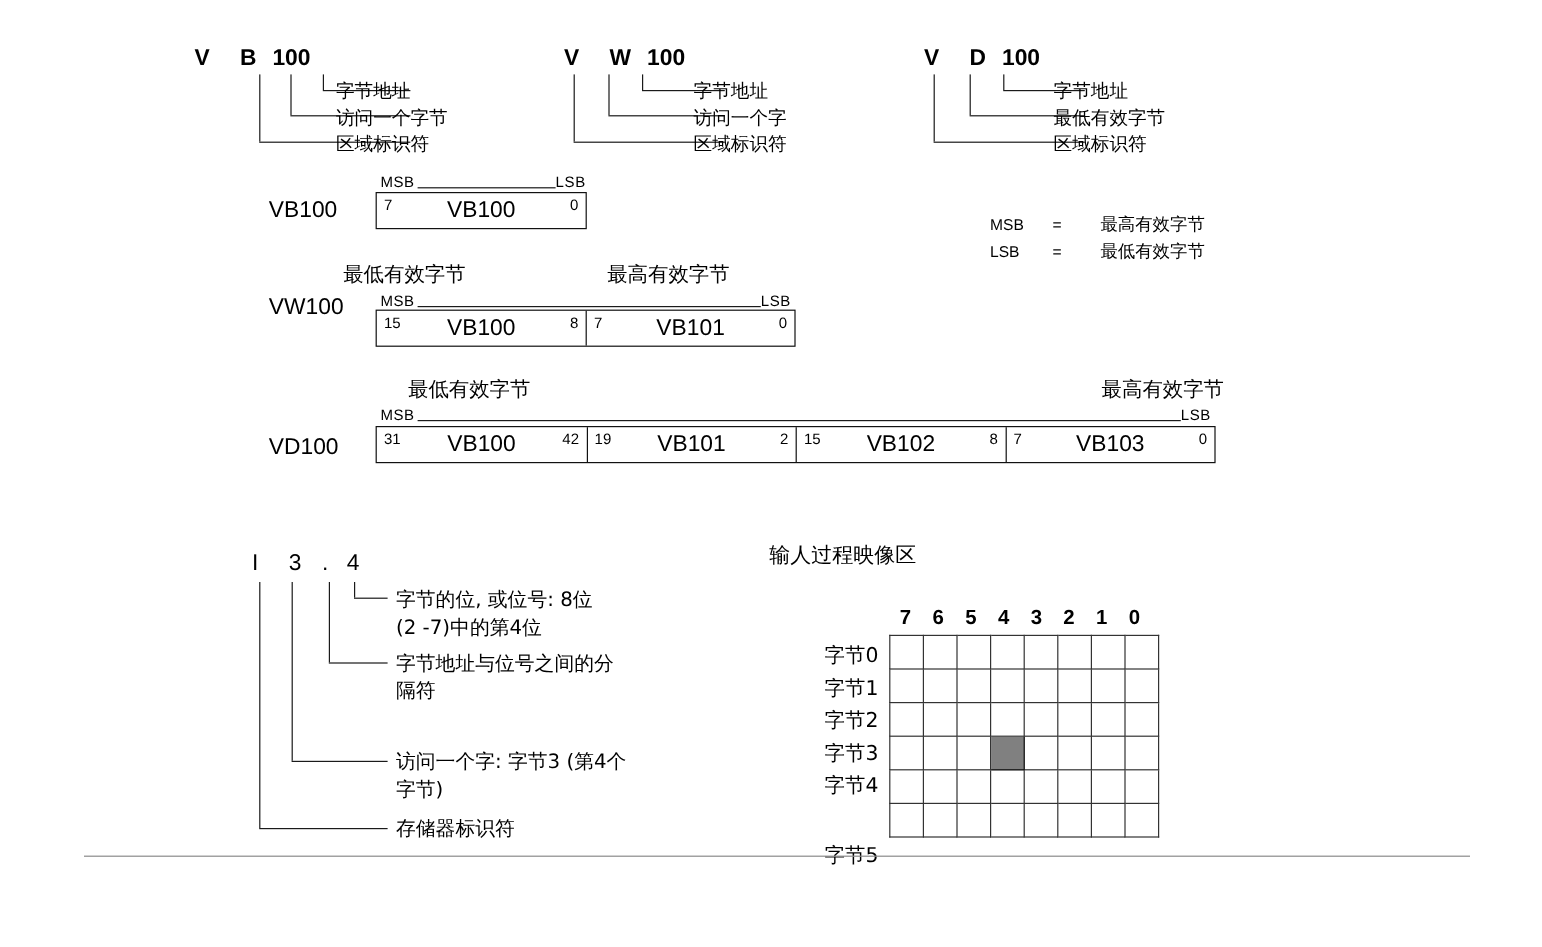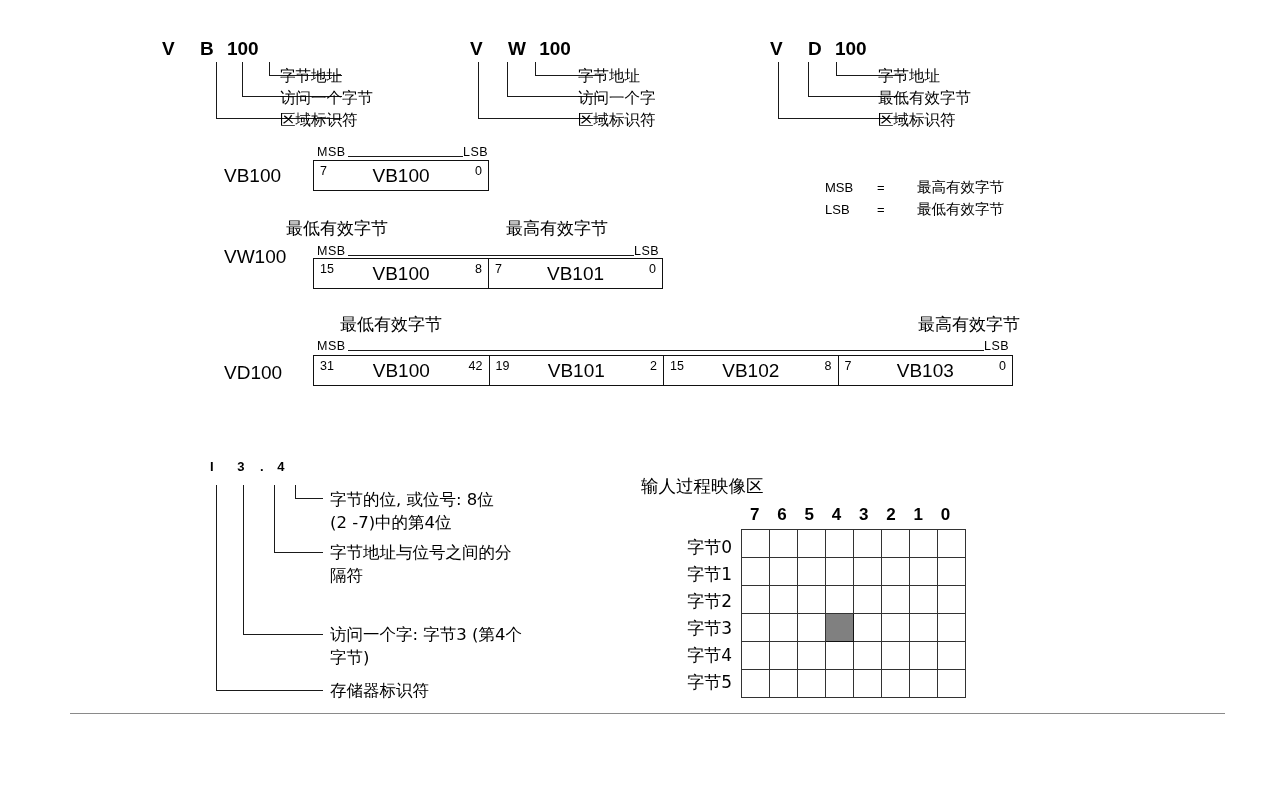--- a/index.html
+++ b/index.html
@@ -96,22 +96,22 @@
   
   .legend { position: absolute; font-size: 13px; }
   .legend-row { display: flex; align-items: baseline; white-space: nowrap; }
   .legend-key { width: 52px; font-family: "Liberation Sans", sans-serif; }
   .legend-eq  { width: 40px; }
   .legend-val { font-family: "DejaVu Sans", "Liberation Sans", sans-serif; font-size: 14.5px; }
 
   
   .bitcode {
     position: absolute;
-    font-size: 13px;
-    font-weight: bold;
+    font-size: 19px;
+    font-weight: normal;
     white-space: nowrap;
   }
   .desc {
     position: absolute;
     font-size: 16.5px;
     font-family: "DejaVu Sans", "Liberation Sans", sans-serif;
     line-height: 1.38;
   }
 
   
@@ -297,40 +297,40 @@
 <div class="hline" style="left:216px; top:690px; width:107px;"></div>
 
 <div class="desc" style="left:330px; top:489px; white-space:pre;">字节的位, 或位号: 8位
 (2 -7)中的第4位</div>
 <div class="desc" style="left:330px; top:542px; white-space:pre;">字节地址与位号之间的分
 隔符</div>
 <div class="desc" style="left:330px; top:624px; white-space:pre;">访问一个字: 字节3 (第4个
 字节)</div>
 <div class="desc" style="left:330px; top:680px; white-space:pre;">存储器标识符</div>
 
-<div class="grid-title" style="left:641px; top:474px;">输人过程映像区</div>
+<div class="grid-title" style="left:641px; top:450px;">输人过程映像区</div>
 
 <div class="grid-colhead" style="left:741px; top:505px; width:218px;">
   <span style="width:27.25px;">7</span>
   <span style="width:27.25px;">6</span>
   <span style="width:27.25px;">5</span>
   <span style="width:27.25px;">4</span>
   <span style="width:27.25px;">3</span>
   <span style="width:27.25px;">2</span>
   <span style="width:27.25px;">1</span>
   <span style="width:27.25px;">0</span>
 </div>
 
 <div class="grid-rowheads" style="left:640px; top:529px; width:92px;">
   <div style="height:27px; line-height:36px;">字节0</div>
   <div style="height:27px; line-height:36px;">字节1</div>
   <div style="height:27px; line-height:36px;">字节2</div>
   <div style="height:27px; line-height:36px;">字节3</div>
   <div style="height:27px; line-height:36px;">字节4</div>
-  <div style="height:27px; line-height:36px;">字节5</div>
+  <div style="height:27px; line-height:36px;margin-top:31px;">字节5</div>
 </div>
 
 <table class="bitgrid" style="left:741px; top:529px;">
   <tbody>
     <tr>
       <td style="width:27px;height:27px;"></td>
       <td style="width:27px;height:27px;"></td>
       <td style="width:27px;height:27px;"></td>
       <td style="width:27px;height:27px;"></td>
       <td style="width:27px;height:27px;"></td>

